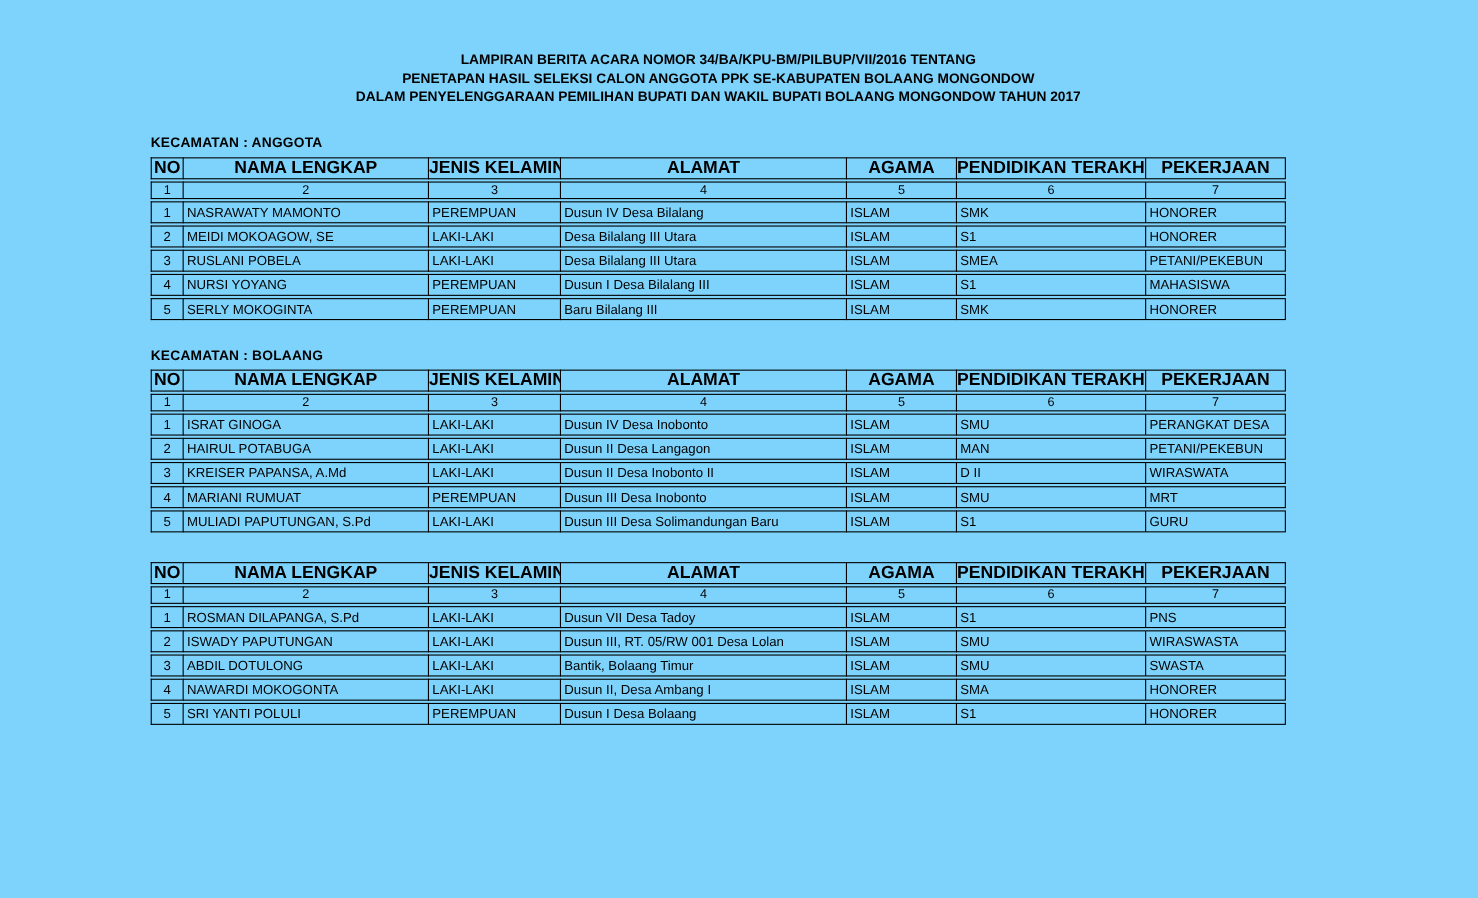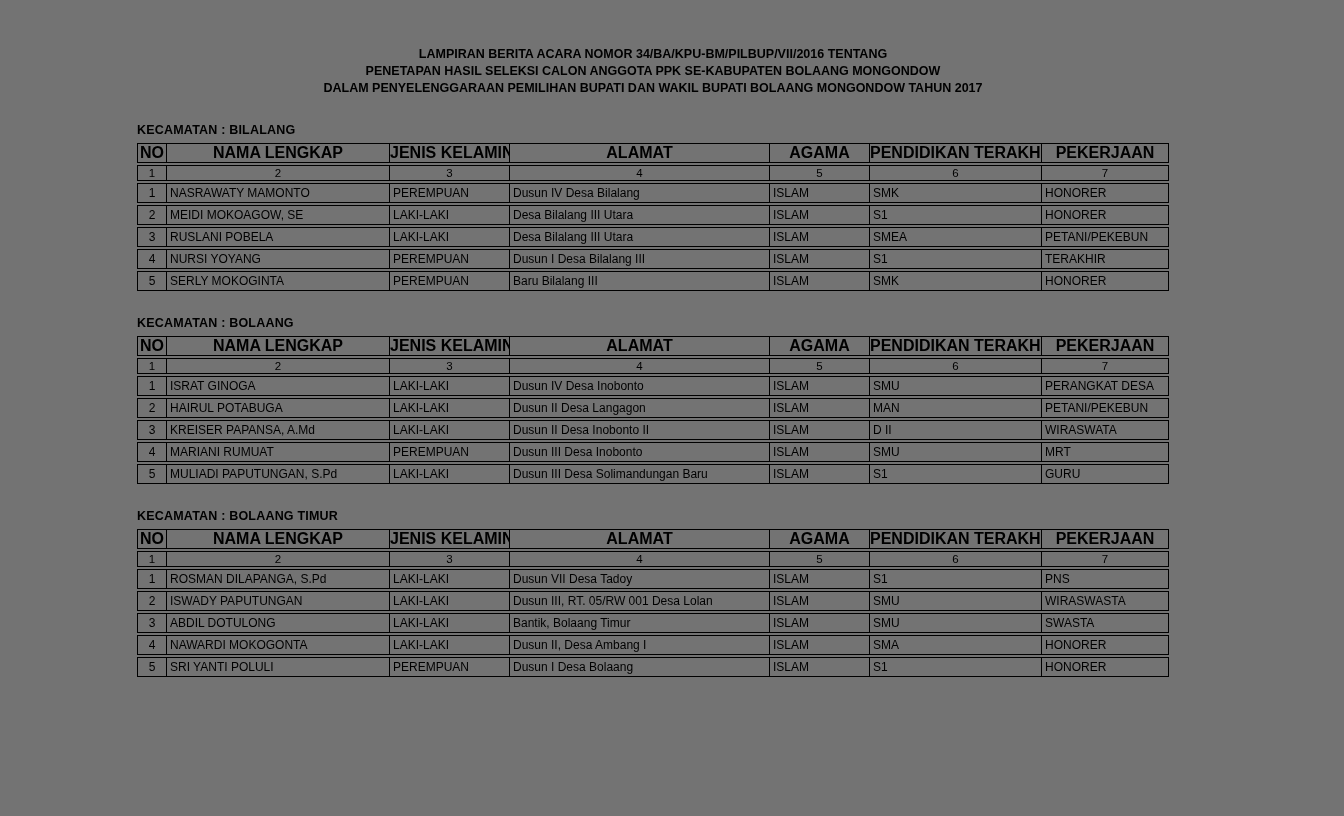--- a/index.html
+++ b/index.html
@@ -7,21 +7,21 @@
     width: 1344px;
     height: 816px;
     background: #ffffff;
     color: #000000;
     font-family: "Liberation Sans", sans-serif;
     overflow: hidden;
   }
   .page {
     width: 1344px;
     height: 816px;
-    background: #737373;
+    background: #7dd3fc;
     position: relative;
   }
   .content {
     position: absolute;
     left: 137px;
     top: 46px;
     width: 1032px;
   }
   .doc-title { margin-bottom: 26px; }
   .doc-title .title-line {
@@ -87,21 +87,21 @@
   <div class="content">
 
     <header class="doc-title">
       <div class="title-line">LAMPIRAN BERITA ACARA NOMOR 34/BA/KPU-BM/PILBUP/VII/2016 TENTANG</div>
       <div class="title-line">PENETAPAN HASIL SELEKSI CALON ANGGOTA PPK SE-KABUPATEN BOLAANG MONGONDOW</div>
       <div class="title-line">DALAM PENYELENGGARAAN PEMILIHAN BUPATI DAN WAKIL BUPATI BOLAANG MONGONDOW TAHUN 2017</div>
     </header>
 
     <main id="sections">
   <section class="section">
-    <div class="kecamatan-label">KECAMATAN : BILALANG</div>
+    <div class="kecamatan-label">KECAMATAN : ANGGOTA</div>
     <table class="ppk-table">
       <colgroup>
         <col class="col-no">
         <col class="col-nama-lengkap">
         <col class="col-jenis-kelamin">
         <col class="col-alamat">
         <col class="col-agama">
         <col class="col-pendidikan-terakhir">
         <col class="col-pekerjaan">
       </colgroup>
@@ -153,21 +153,21 @@
                 <td class="col-pendidikan-terakhir">SMEA</td>
                 <td class="col-pekerjaan">PETANI/PEKEBUN</td>
               </tr>
               <tr>
                 <td class="col-no">4</td>
                 <td class="col-nama-lengkap">NURSI YOYANG</td>
                 <td class="col-jenis-kelamin">PEREMPUAN</td>
                 <td class="col-alamat">Dusun I Desa Bilalang III</td>
                 <td class="col-agama">ISLAM</td>
                 <td class="col-pendidikan-terakhir">S1</td>
-                <td class="col-pekerjaan">TERAKHIR</td>
+                <td class="col-pekerjaan">MAHASISWA</td>
               </tr>
               <tr>
                 <td class="col-no">5</td>
                 <td class="col-nama-lengkap">SERLY MOKOGINTA</td>
                 <td class="col-jenis-kelamin">PEREMPUAN</td>
                 <td class="col-alamat">Baru Bilalang III</td>
                 <td class="col-agama">ISLAM</td>
                 <td class="col-pendidikan-terakhir">SMK</td>
                 <td class="col-pekerjaan">HONORER</td>
               </tr>
@@ -251,21 +251,20 @@
                 <td class="col-alamat">Dusun III Desa Solimandungan Baru</td>
                 <td class="col-agama">ISLAM</td>
                 <td class="col-pendidikan-terakhir">S1</td>
                 <td class="col-pekerjaan">GURU</td>
               </tr>
             </tbody>
     </table>
   </section>
 
   <section class="section">
-    <div class="kecamatan-label">KECAMATAN : BOLAANG TIMUR</div>
     <table class="ppk-table">
       <colgroup>
         <col class="col-no">
         <col class="col-nama-lengkap">
         <col class="col-jenis-kelamin">
         <col class="col-alamat">
         <col class="col-agama">
         <col class="col-pendidikan-terakhir">
         <col class="col-pekerjaan">
       </colgroup>

